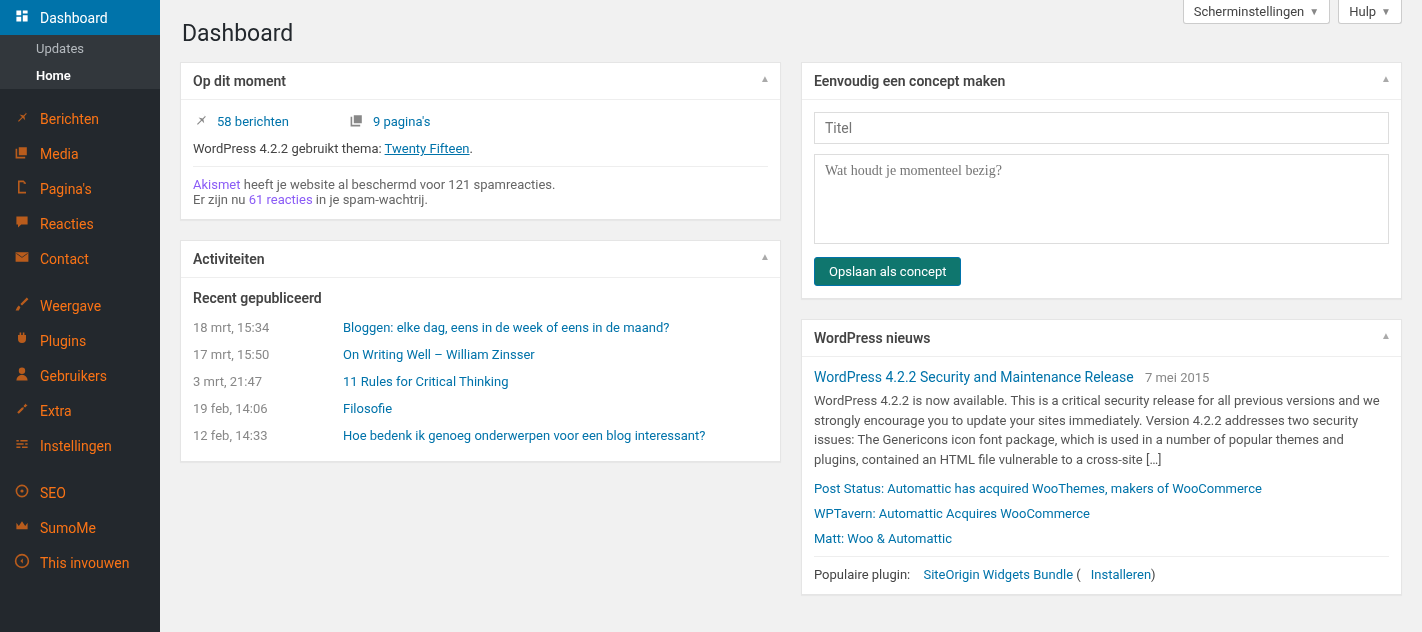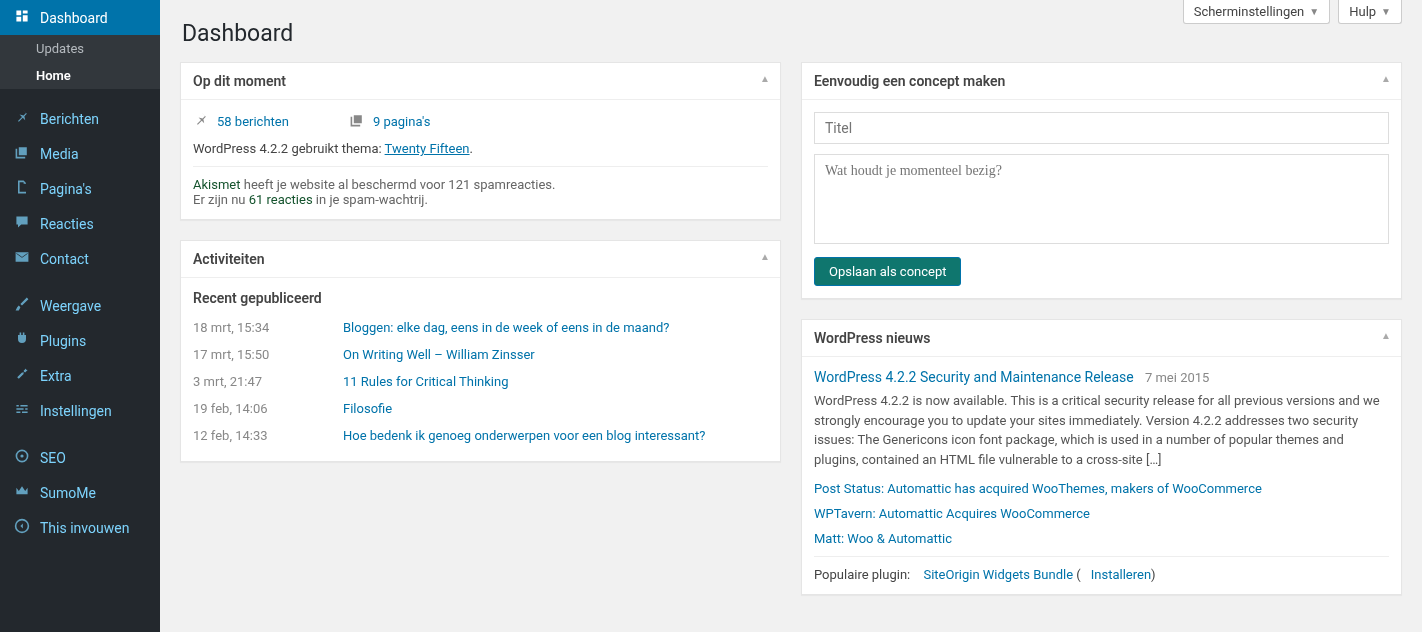--- a/index.html
+++ b/index.html
@@ -1,21 +1,21 @@
 <!DOCTYPE html>
 <html><head>
 <meta charset="utf-8">
 <style>
 * { margin:0; padding:0; box-sizing:border-box; font-family:-apple-system,BlinkMacSystemFont,"Segoe UI",Roboto,sans-serif; }
 body { background:#f1f1f1; font-size:13px; color:#444; }
 .wrap { display:flex; min-height:632px; }
 
 
 .sidebar { width:160px; background:#23282d; color:#eee; flex-shrink:0; }
-.sidebar-item { display:flex; align-items:center; padding:8px 12px; color:#7dd3fc; cursor:pointer; font-size:14px; position:relative; }
+.sidebar-item { display:flex; align-items:center; padding:8px 12px; color:#f97316; cursor:pointer; font-size:14px; position:relative; }
 .sidebar-item.active { background:#0073aa; color:#fff; font-weight:400; }
 .sidebar-item.active::after { content:""; position:absolute; right:-8px; top:50%; margin-top:-8px; border:8px solid transparent; border-right-color:#f1f1f1; }
 .sidebar-item .ic { width:20px; text-align:center; margin-right:8px; opacity:0.7; }
 .sidebar-item.active .ic { opacity:1; }
 .sidebar-sub { background:#32373c; padding-left:12px; }
 .sidebar-sub .sub-item { padding:6px 12px 6px 24px; color:#b4b9be; font-size:13px; cursor:pointer; }
 .sidebar-sub .sub-item.active { color:#fff; font-weight:600; }
 .sep { height:12px; }
 
 
@@ -31,21 +31,21 @@
 .postbox h2 { font-size:14px; padding:10px 12px; border-bottom:1px solid #eee; font-weight:600; position:relative; }
 .postbox h2 .toggle { position:absolute; right:10px; top:10px; color:#aaa; cursor:pointer; font-size:10px; }
 .postbox .inside { padding:12px; font-size:13px; }
 
 .stat-row { display:flex; gap:60px; margin-bottom:10px; }
 .stat { display:flex; align-items:center; gap:8px; color:#0073aa; cursor:pointer; }
 .stat .sic { color:#888; }
 .wp-version { margin-top:6px; }
 .theme-link { color:#0073aa; cursor:pointer;text-decoration:underline; }
 .akismet-box { border-top:1px solid #eee; padding-top:10px; margin-top:10px; color:#666; }
-.akismet-box a { color:#14532d; }
+.akismet-box a { color:#8b5cf6; }
 
 .activity-item { display:flex; padding:6px 0; }
 .activity-date { width:150px; color:#888; }
 .activity-title { color:#0073aa; cursor:pointer; }
 .activity-heading { font-weight:600; margin-bottom:8px; font-size:14px; }
 
 .draft-title { width:100%; border:1px solid #ddd; padding:7px 10px; font-size:14px; margin-bottom:10px; }
 .draft-content { width:100%; border:1px solid #ddd; padding:8px 10px; font-size:14px; height:90px; resize:none; font-family:Liberation Serif, serif; }
 .draft-btn { background:#0f766e; border:1px solid #0073aa; color:#fff; padding:6px 14px; font-size:13px; border-radius:3px; cursor:pointer; margin-top:10px; }
 
@@ -114,20 +114,26 @@
       <span>Weergave</span>
     </div>
     <div class="sidebar-item">
       <span class="ic"><svg viewBox="0 0 20 20">
             <path d="M7 2v3H5v5a5 5 0 0010 0V5h-2V2h-2v3H9V2H7z"></path>
           </svg></span>
       <span>Plugins</span>
     </div>
     <div class="sidebar-item">
       <span class="ic"><svg viewBox="0 0 20 20">
+            <path d="M10 10a4 4 0 100-8 4 4 0 000 8zm-7 8a7 7 0 0114 0H3z"></path>
+          </svg></span>
+      <span>Gebruikers</span>
+    </div>
+    <div class="sidebar-item">
+      <span class="ic"><svg viewBox="0 0 20 20">
             <path d="M15 3a4 4 0 01-5 5L4 14l2 2 6-6a4 4 0 015-5l-3 3-2-2 3-3z"></path>
           </svg></span>
       <span>Extra</span>
     </div>
     <div class="sidebar-item">
       <span class="ic"><svg viewBox="0 0 20 20">
             <path d="M3 5h3v2H3V5zm5 0h9v2H8V5zM3 9h9v2H3V9zm11 0h3v2h-3V9zM3 13h5v2H3v-2zm7 0h7v2h-7v-2z"></path>
           </svg></span>
       <span>Instellingen</span>
     </div>

